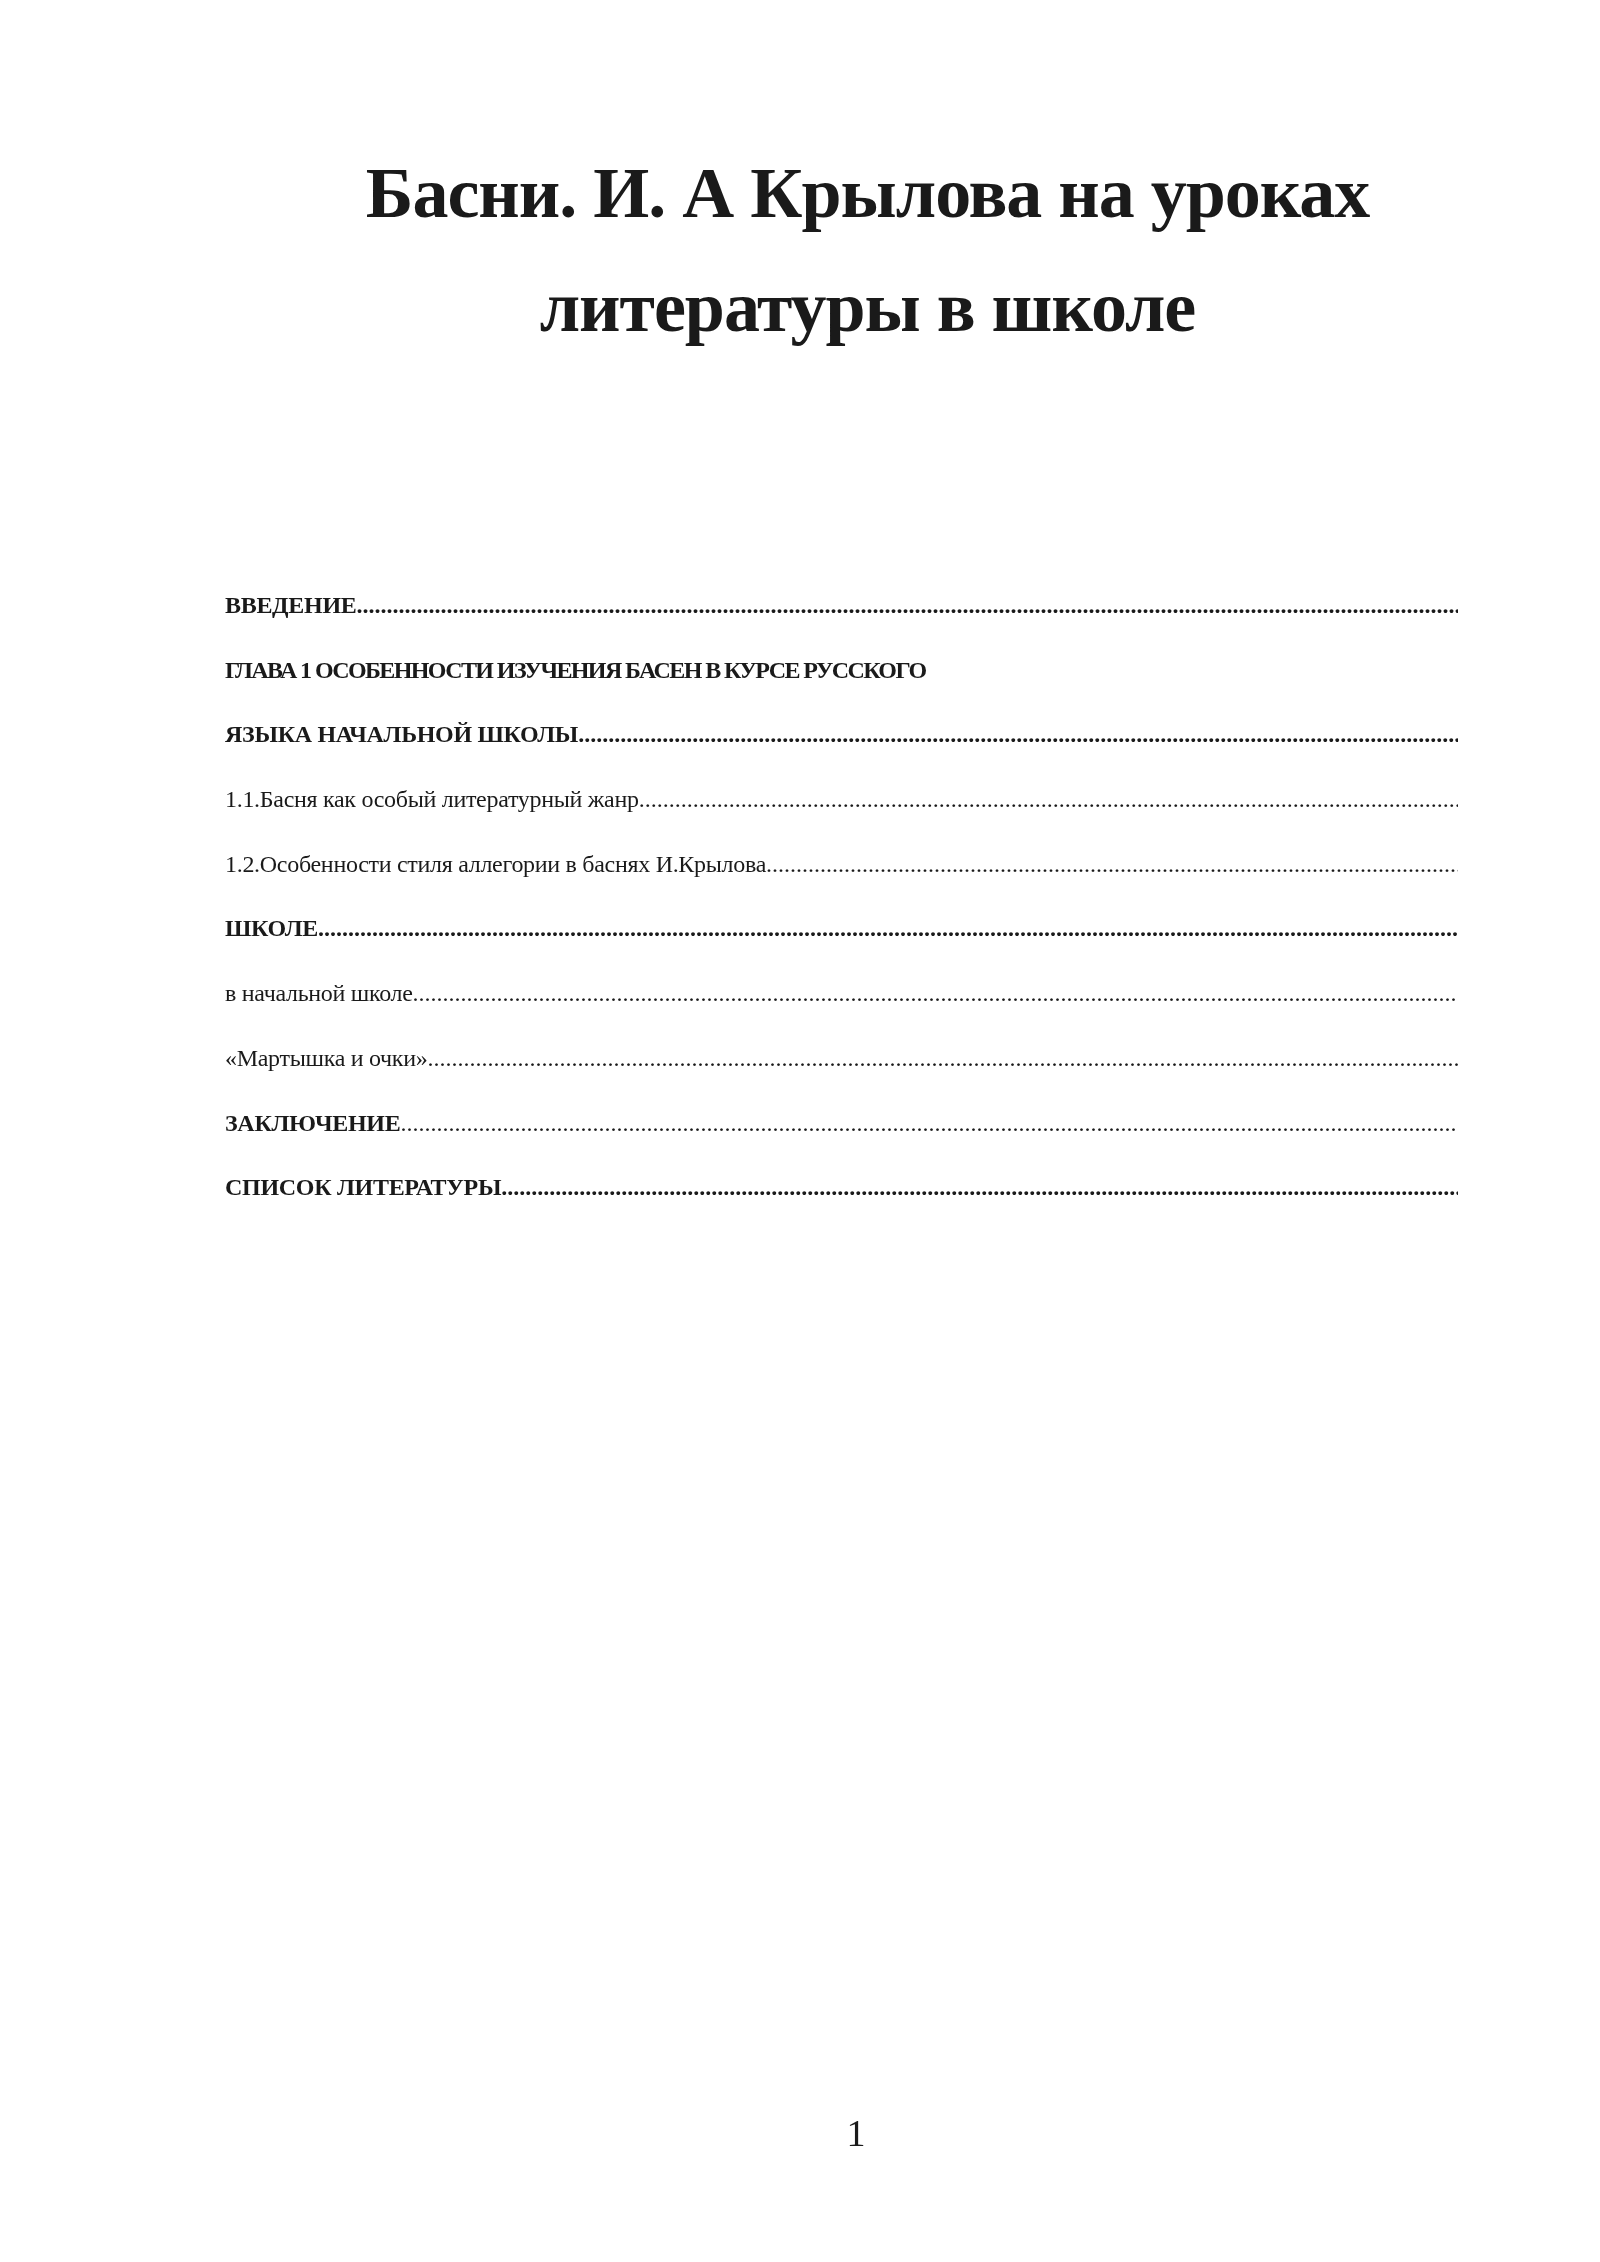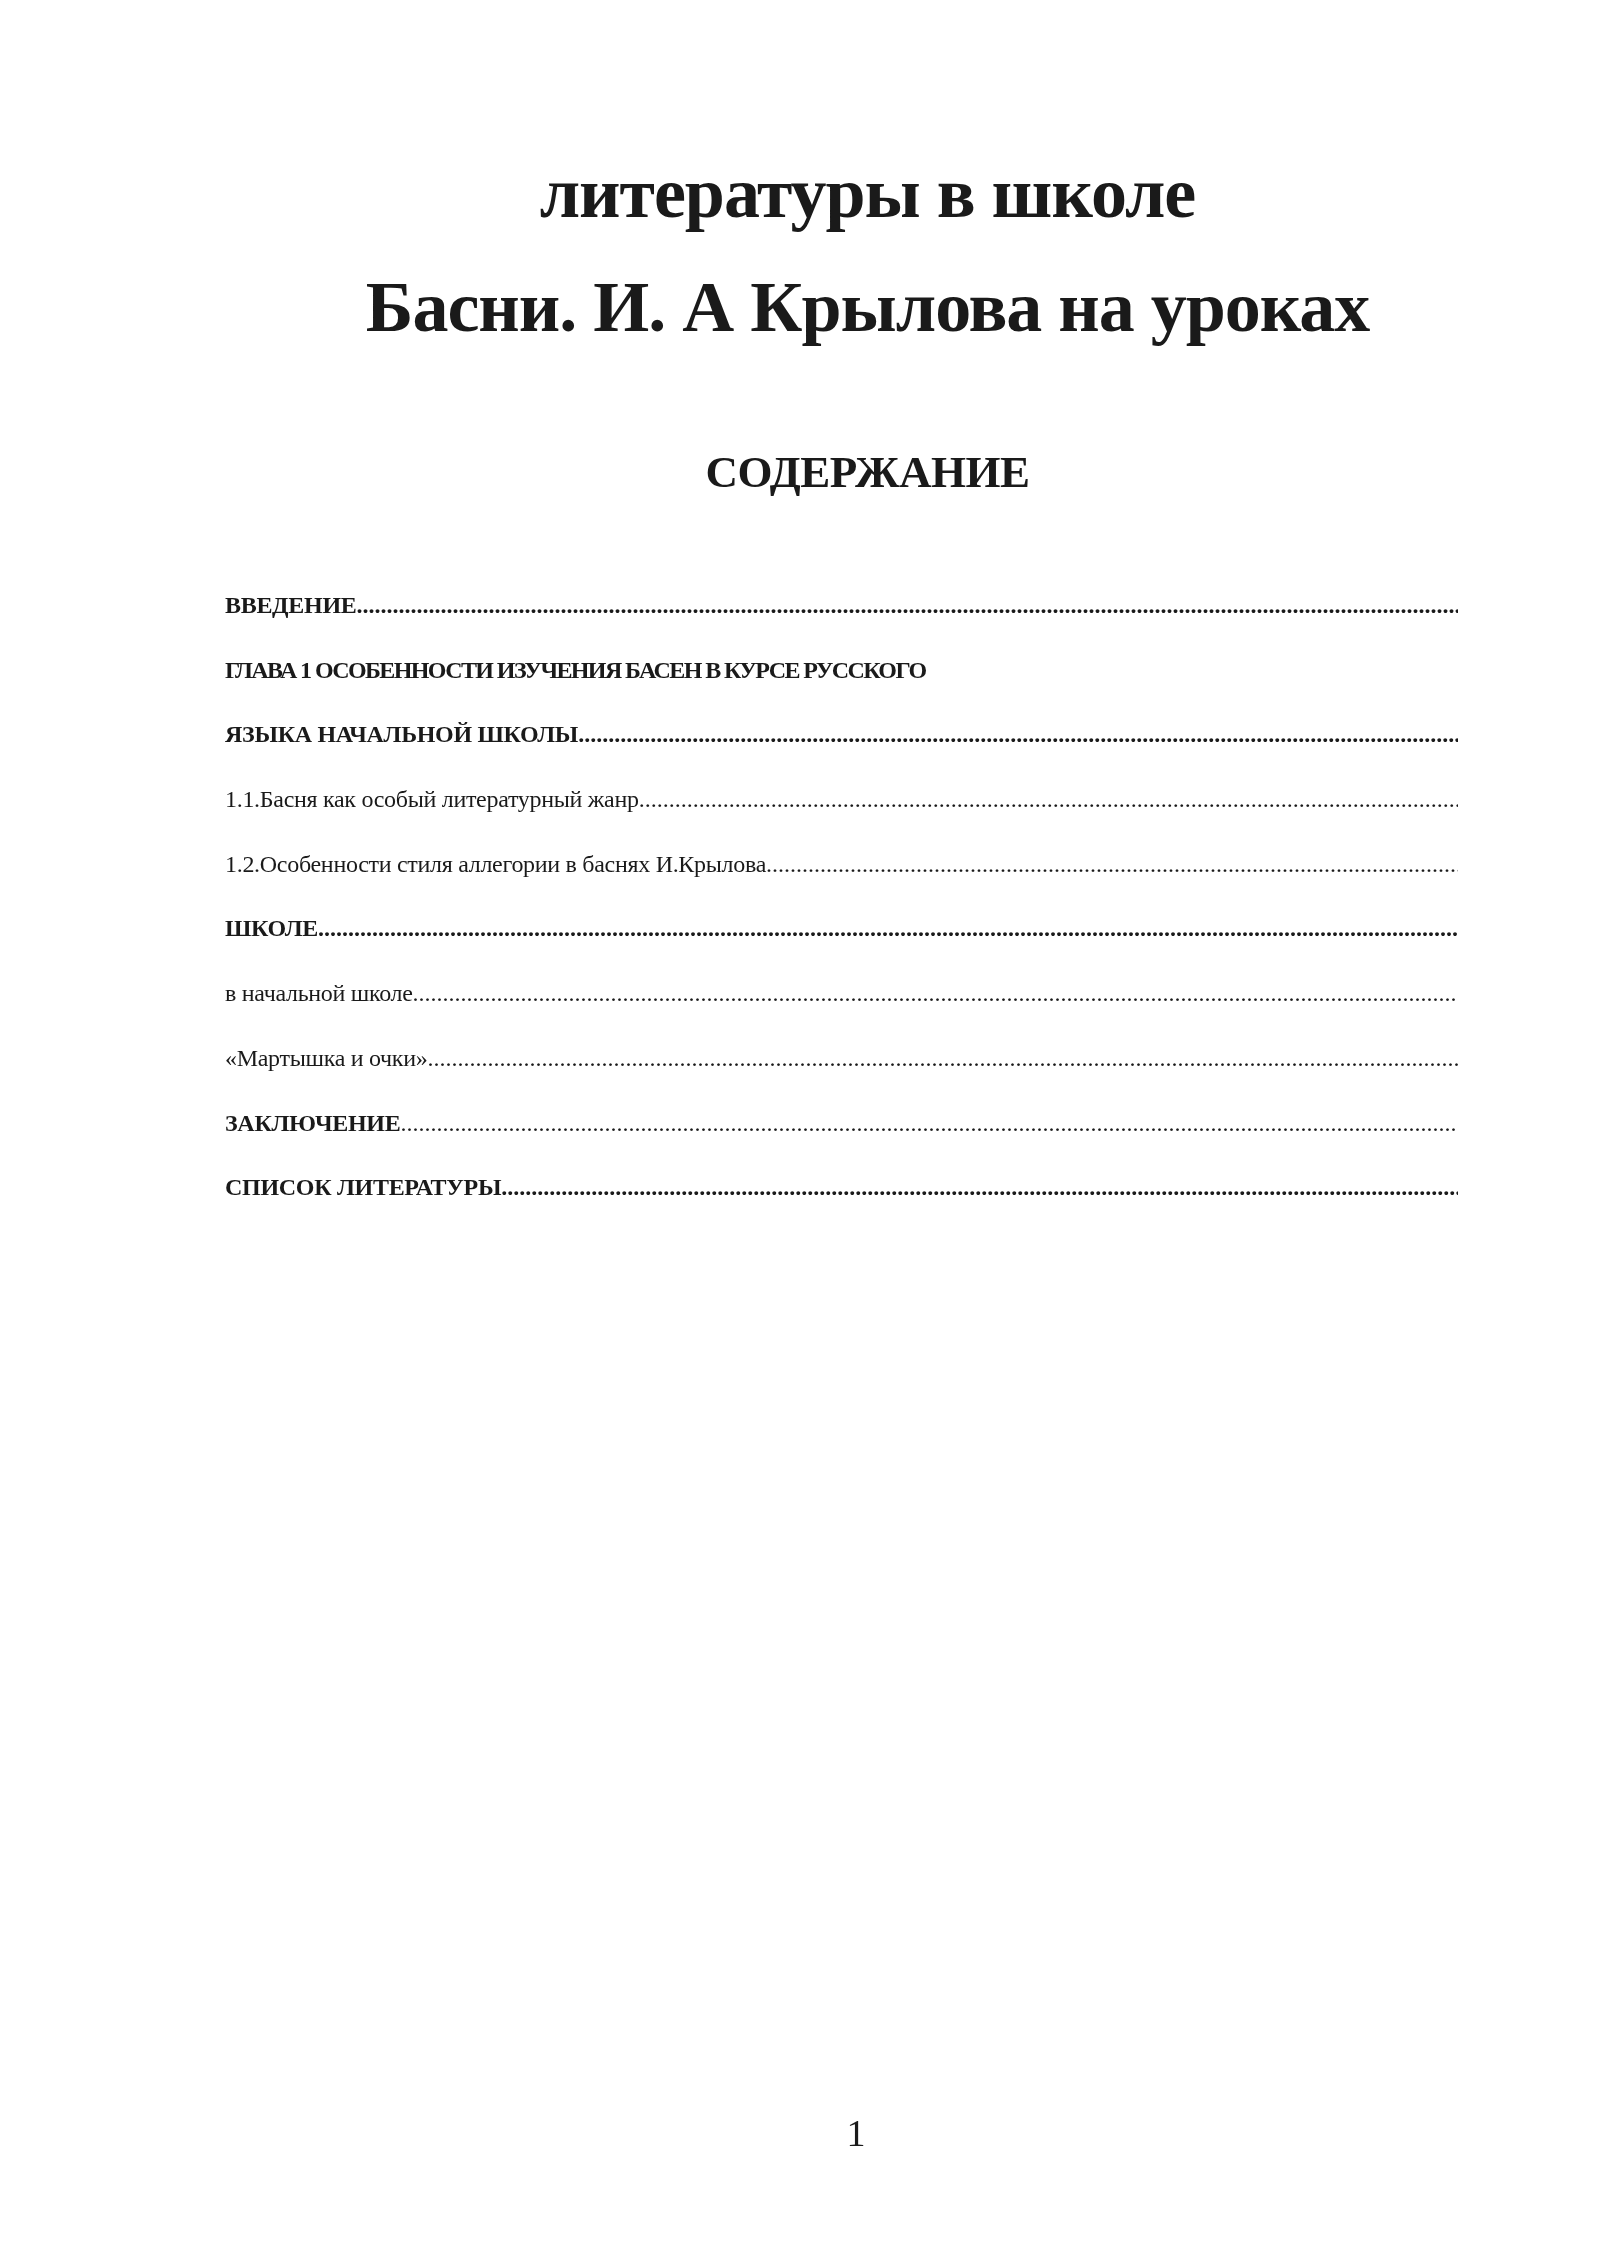--- a/index.html
+++ b/index.html
@@ -50,25 +50,24 @@
     transform:translateX(-50%);
     font-size:38px;line-height:44px;
   }
 </style>
 </head>
 <body>
 
 <div class="page">
 
   <div class="title">
+    <div class="title-line">Басни. И. А Крылова на уроках</div>
     <div class="title-line">литературы в школе</div>
-    <div class="title-line">Басни. И. А Крылова на уроках</div>
   </div>
 
-  <div class="contents-heading">СОДЕРЖАНИЕ</div>
 
   <div class="toc">
       <div class="toc-line bold">
         <span class="toc-text">ВВЕДЕНИЕ</span>
         <span class="toc-leader bold">........................................................................................................................................................................................................</span>
       </div>
       <div class="toc-line bold tight">
         <span class="toc-text">ГЛАВА 1 ОСОБЕННОСТИ ИЗУЧЕНИЯ БАСЕН В КУРСЕ РУССКОГО</span>
       </div>
       <div class="toc-line bold">

